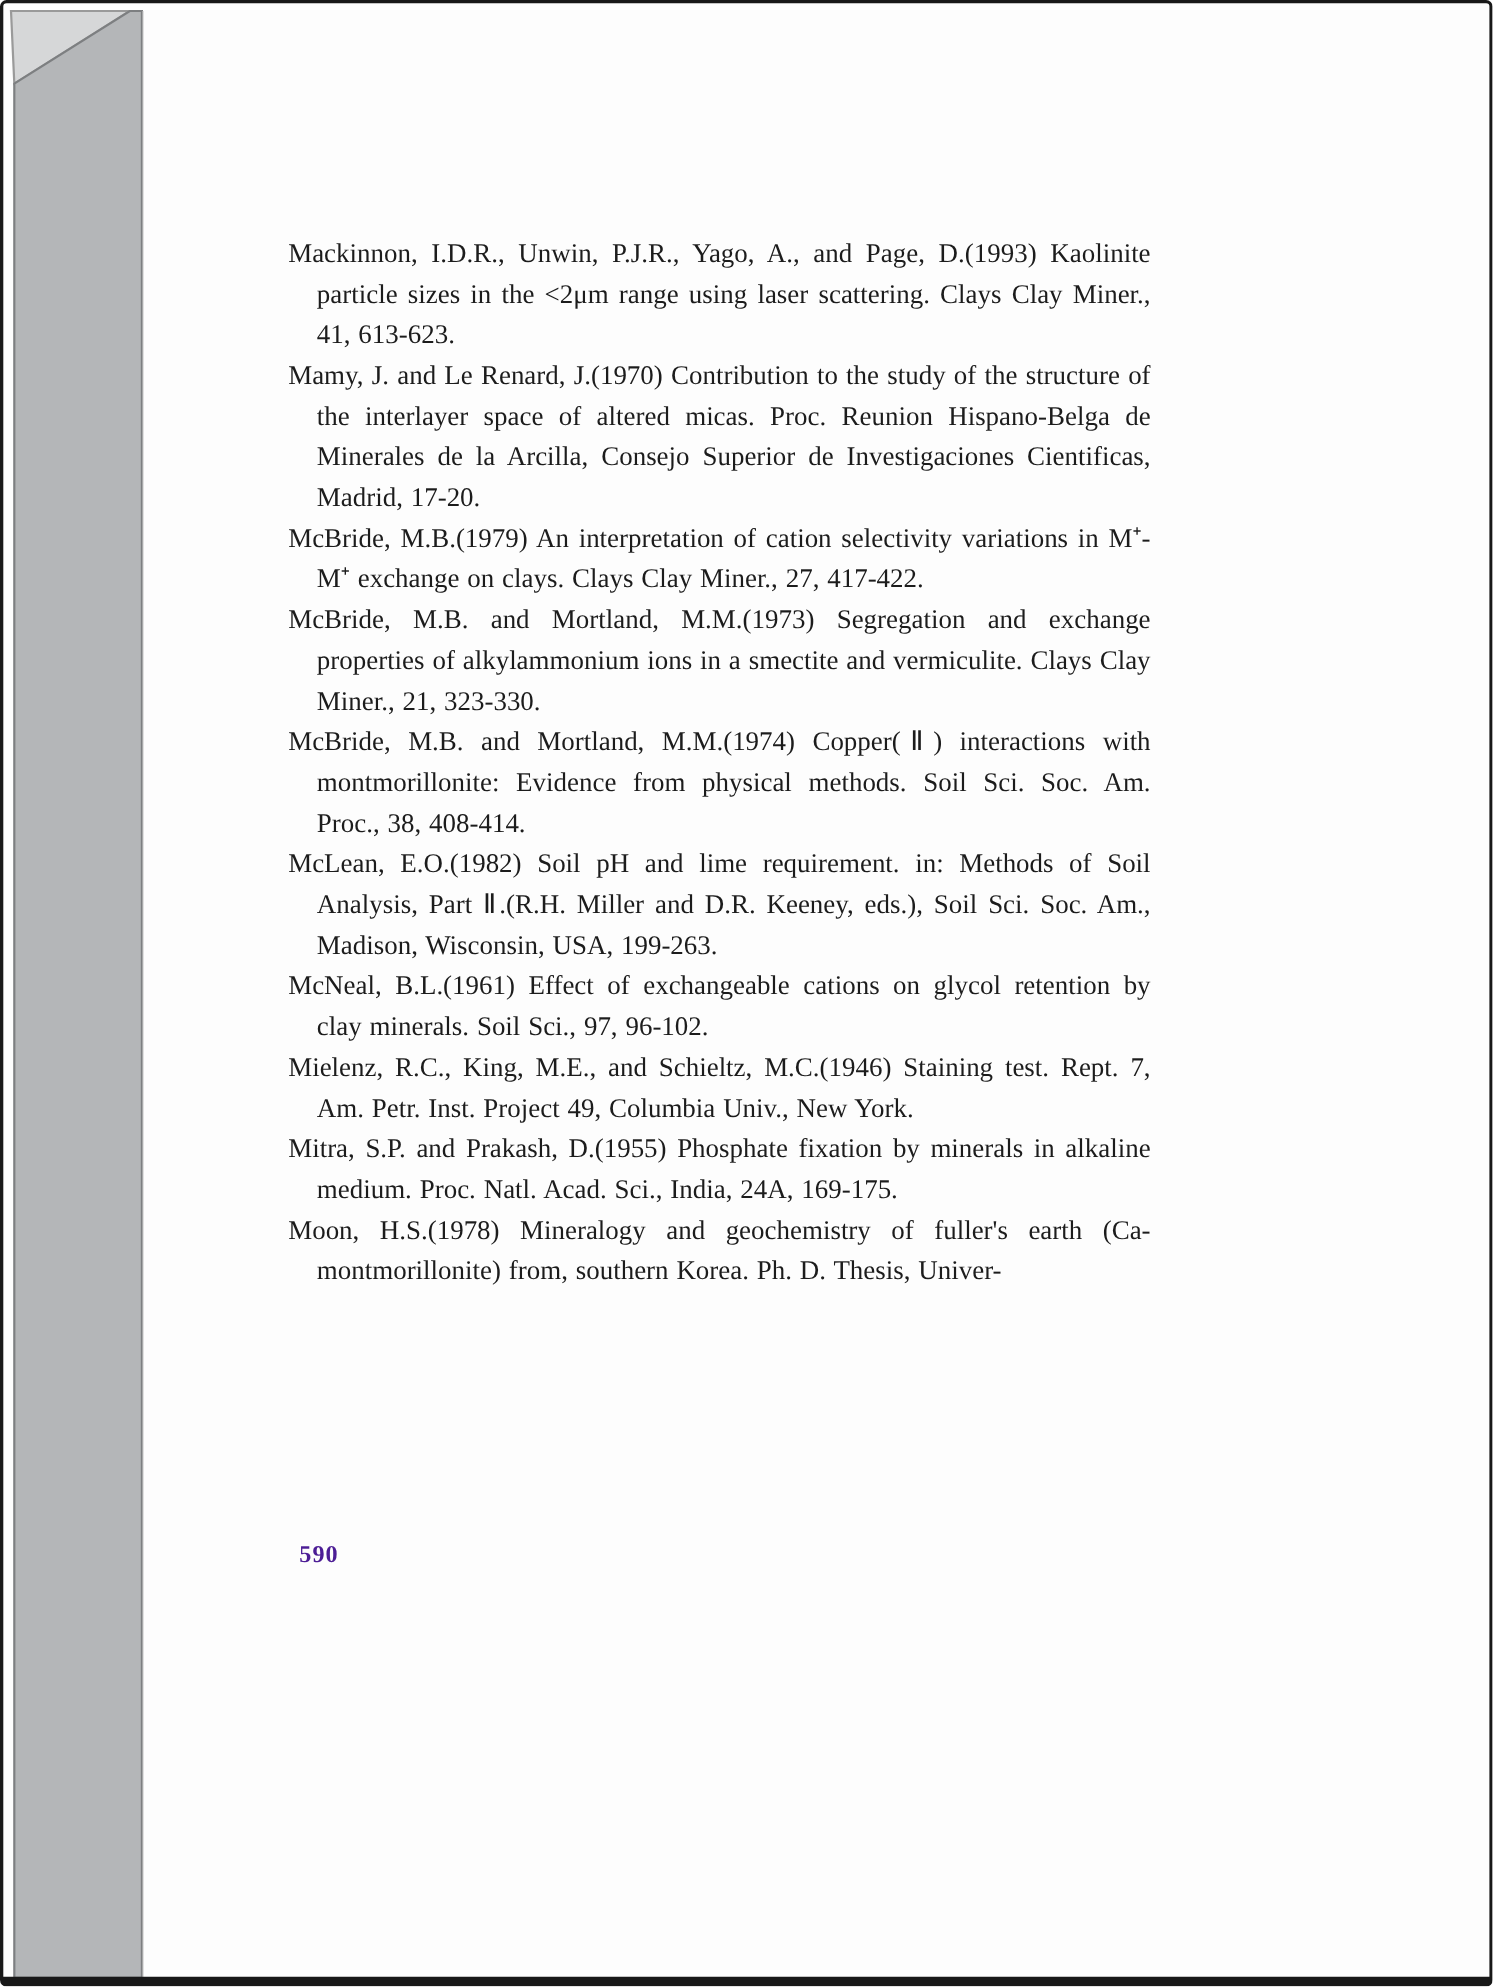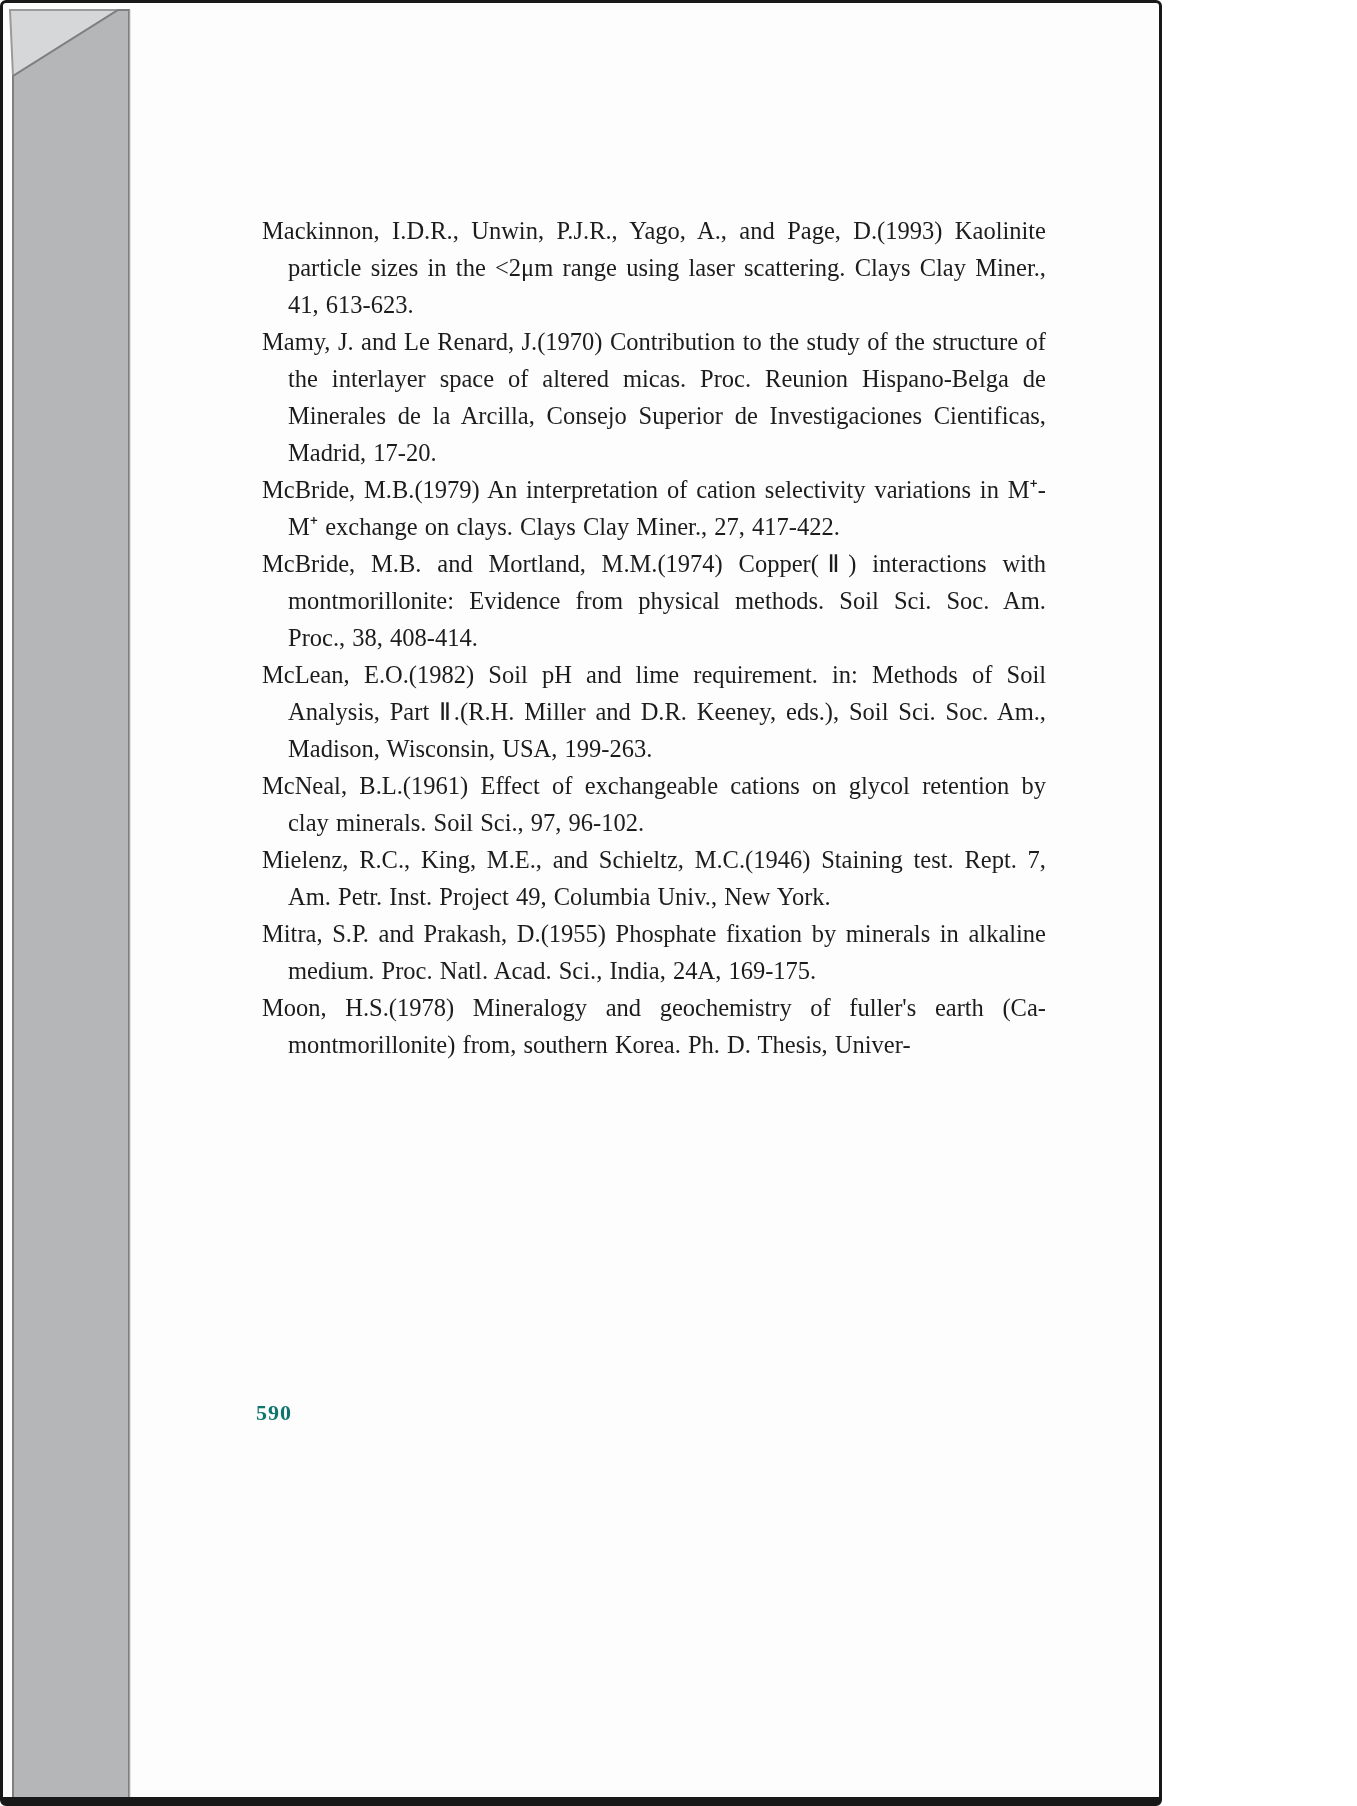--- a/index.html
+++ b/index.html
@@ -2,21 +2,21 @@
 <html><head>
 <meta charset="utf-8">
 <style>
   html, body {
     margin: 0;
     padding: 0;
     background: #ffffff;
   }
   .scan {
     position: relative;
-    width: 1162px;
+    width: 1357px;
     height: 1806px;
     background: #fdfdfd;
     font-family: "Liberation Serif", serif;
     overflow: hidden;
     box-sizing: border-box;
   }
   .frame {
     position: absolute;
     inset: 0;
     border: 3px solid #181818;
@@ -41,25 +41,25 @@
   }
   .reference {
     margin: 0;
     text-align: justify;
     padding-left: 26px;
     text-indent: -26px;
     word-spacing: 1px;
   }
   .page-number {
     position: absolute;
-    left: 256px;
+    left: 272px;
     top: 1400px;
     font-size: 22px;
     font-weight: 700;
-    color: #0f766e;
+    color: #4c1d95;
     letter-spacing: 1px;
   }
 </style>
 </head>
 <body>
 
 <div class="scan">
 
   <svg class="book-edge" width="1357" height="1806" viewBox="0 0 1357 1806" aria-hidden="true">
 
@@ -70,20 +70,21 @@
     <line x1="130" y1="10" x2="130" y2="1798" stroke="#c9c9c9" stroke-width="1"></line>
   </svg>
 
   <div class="frame"></div>
 
   <main class="page-content">
     <div id="references-list">
         <p class="reference">Mackinnon, I.D.R., Unwin, P.J.R., Yago, A., and Page, D.(1993) Kaolinite particle sizes in the &lt;2μm range using laser scattering. Clays Clay Miner., 41, 613-623.</p>
         <p class="reference">Mamy, J. and Le Renard, J.(1970) Contribution to the study of the structure of the interlayer space of altered micas. Proc. Reunion Hispano-Belga de Minerales de la Arcilla, Consejo Superior de Investigaciones Cientificas, Madrid, 17-20.</p>
         <p class="reference">McBride, M.B.(1979) An interpretation of cation selectivity variations in M⁺-M⁺ exchange on clays. Clays Clay Miner., 27, 417-422.</p>
+        <p class="reference">McBride, M.B. and Mortland, M.M.(1973) Segregation and exchange properties of alkylammonium ions in a smectite and vermiculite. Clays Clay Miner., 21, 323-330.</p>
         <p class="reference">McBride, M.B. and Mortland, M.M.(1974) Copper(Ⅱ) interactions with montmorillonite: Evidence from physical methods. Soil Sci. Soc. Am. Proc., 38, 408-414.</p>
         <p class="reference">McLean, E.O.(1982) Soil pH and lime requirement. in: Methods of Soil Analysis, Part Ⅱ.(R.H. Miller and D.R. Keeney, eds.), Soil Sci. Soc. Am., Madison, Wisconsin, USA, 199-263.</p>
         <p class="reference">McNeal, B.L.(1961) Effect of exchangeable cations on glycol retention by clay minerals. Soil Sci., 97, 96-102.</p>
         <p class="reference">Mielenz, R.C., King, M.E., and Schieltz, M.C.(1946) Staining test. Rept. 7, Am. Petr. Inst. Project 49, Columbia Univ., New York.</p>
         <p class="reference">Mitra, S.P. and Prakash, D.(1955) Phosphate fixation by minerals in alkaline medium. Proc. Natl. Acad. Sci., India, 24A, 169-175.</p>
         <p class="reference">Moon, H.S.(1978) Mineralogy and geochemistry of fuller's earth (Ca-montmorillonite) from, southern Korea. Ph. D. Thesis, Univer-</p>
       </div>
   </main>
 
   <div class="page-number">590</div>

